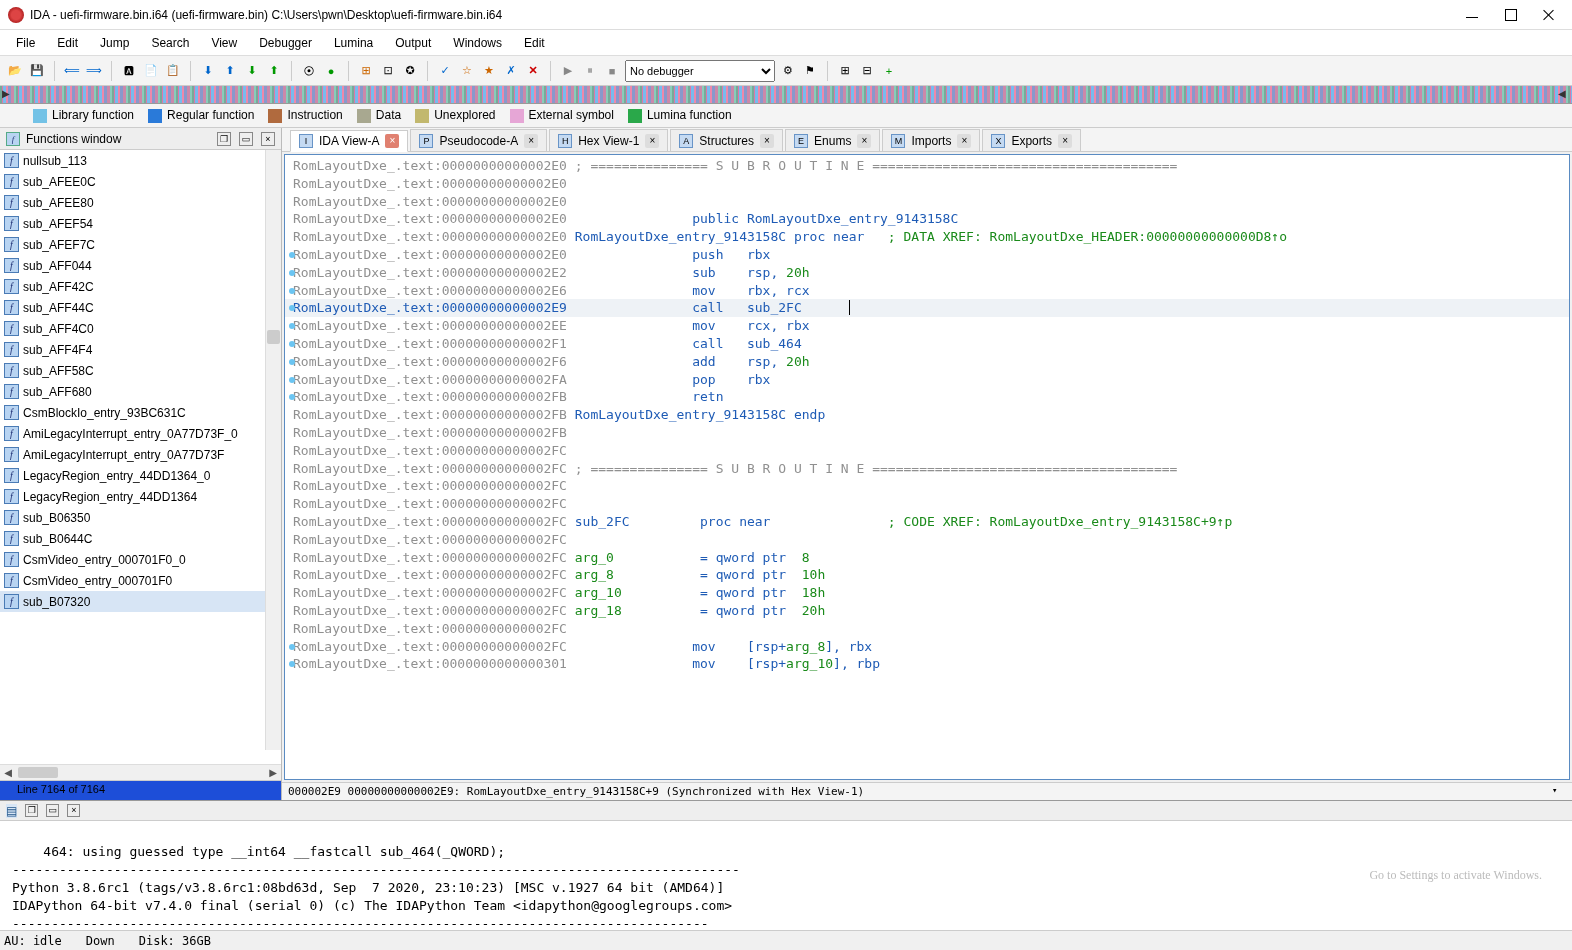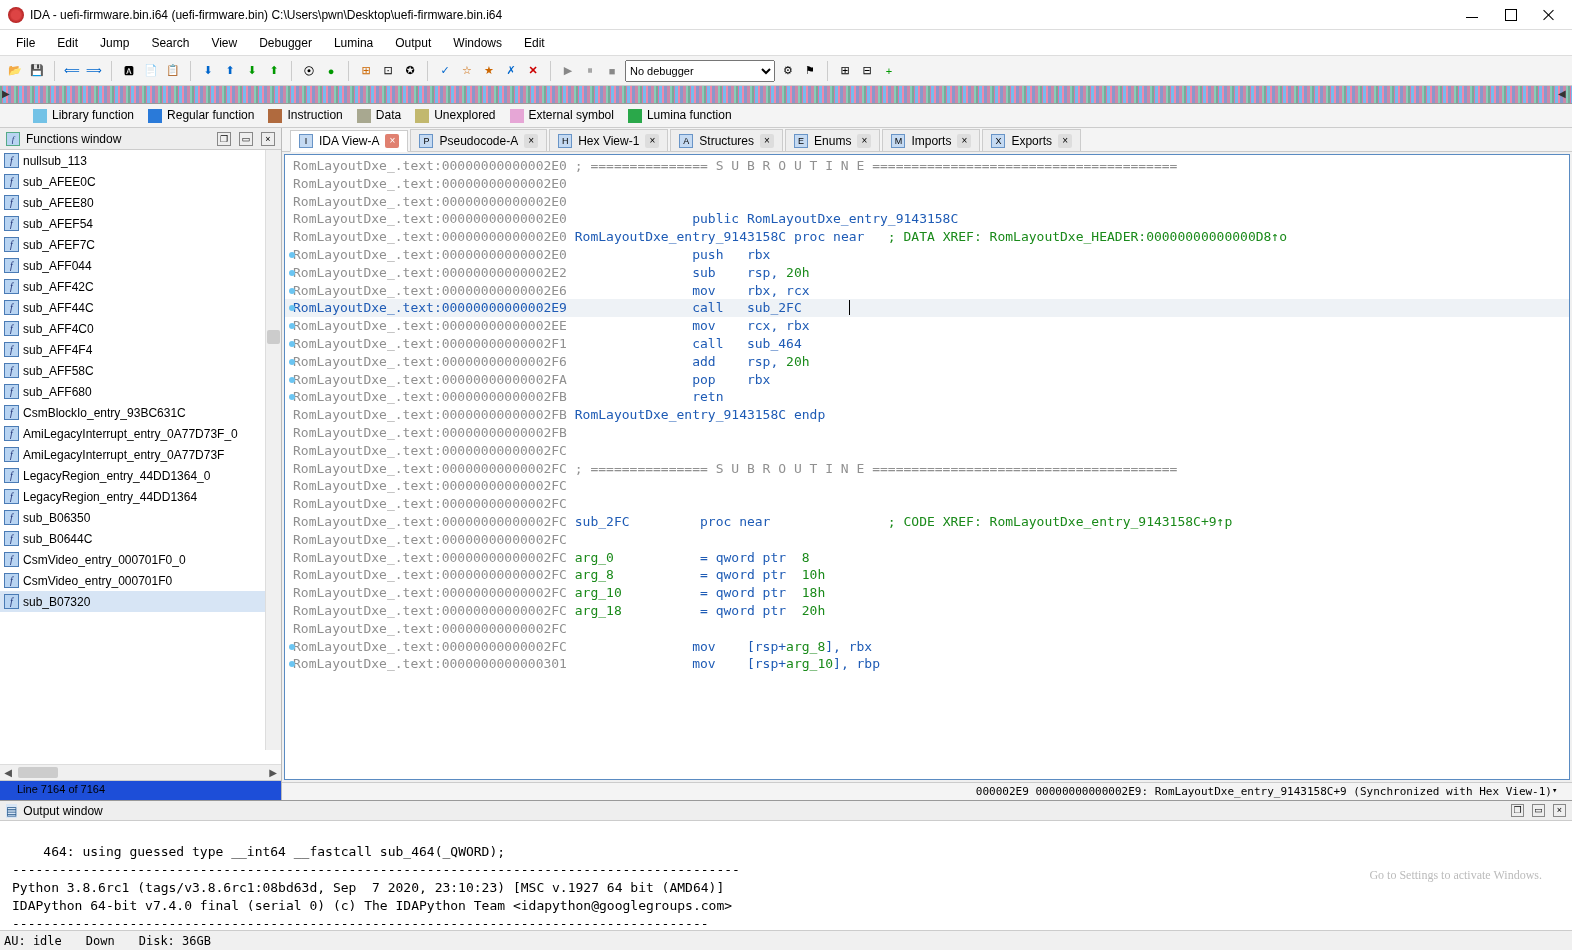--- a/index.html
+++ b/index.html
@@ -58,21 +58,21 @@
 .c-addr-b{color:#1e5bb5;}
 .c-kw{color:#1e5bb5;}
 .c-reg{color:#1e5bb5;}
 .c-num{color:#1a8a1a;}
 .c-cmt{color:#909090;}
 .c-xref{color:#1a8a1a;}
 .c-name{color:#1e5bb5;}
 .c-arg{color:#1a8a1a;}
 .caret{border-right:1px solid #000;}
 .codestatus{height:18px;background:#f4f4f4;border-top:1px solid #ccc;font-family:Consolas,monospace;font-size:11px;padding:2px 6px;display:flex;}
-.codestatus .stxt{flex:1;text-align:right;}
+.codestatus .stxt{flex:1;}
 .codestatus .drop{width:14px;font-size:9px;}
 .outpane{height:130px;border-top:1px solid #999;display:flex;flex-direction:column;background:#fff;}
 .outtitle{height:20px;background:#eee;display:flex;align-items:center;padding:0 6px;border-bottom:1px solid #ccc;gap:6px;}
 .outtitle .ptxt{flex:1;}
 .outtitle .pbtn{width:13px;height:13px;border:1px solid #888;font-size:9px;text-align:center;line-height:11px;cursor:pointer;margin-left:2px;}
 .outtext{flex:1;font-family:Consolas,monospace;font-size:13px;line-height:18px;padding:4px 12px;overflow:hidden;white-space:pre;position:relative;}
 .watermark{position:absolute;right:30px;bottom:10px;text-align:left;color:#bbb;font-family:"Segoe UI";font-size:12px;pointer-events:none;}
 .outrepl{height:22px;border-top:1px solid #ccc;display:flex;}
 .replbtn{width:44px;border:1px solid #aaa;background:#f4f4f4;font-size:11px;text-align:center;line-height:19px;margin:1px;}
 .replfield{flex:1;padding:2px 6px;font-family:Consolas,monospace;}
@@ -316,21 +316,20 @@
     <div class="codestatus">
       <span class="stxt">000002E9 00000000000002E9: RomLayoutDxe_entry_9143158C+9 (Synchronized with Hex View-1)</span>
       <span class="drop">▾</span>
     </div>
   </div>
 </div>
 
 <div class="outpane">
   <div class="outtitle">
     <span class="picon" style="background:#d7e5f5;color:#258">▤</span>
-    <span class="ptxt">Output window</span>
     <span class="pbtn">❐</span>
     <span class="pbtn">▭</span>
     <span class="pbtn">×</span>
   </div>
   <div class="outtext">
     <span>464: using guessed type __int64 __fastcall sub_464(_QWORD);
 ---------------------------------------------------------------------------------------------
 Python 3.8.6rc1 (tags/v3.8.6rc1:08bd63d, Sep  7 2020, 23:10:23) [MSC v.1927 64 bit (AMD64)]
 IDAPython 64-bit v7.4.0 final (serial 0) (c) The IDAPython Team &lt;idapython@googlegroups.com&gt;
 -----------------------------------------------------------------------------------------</span>

